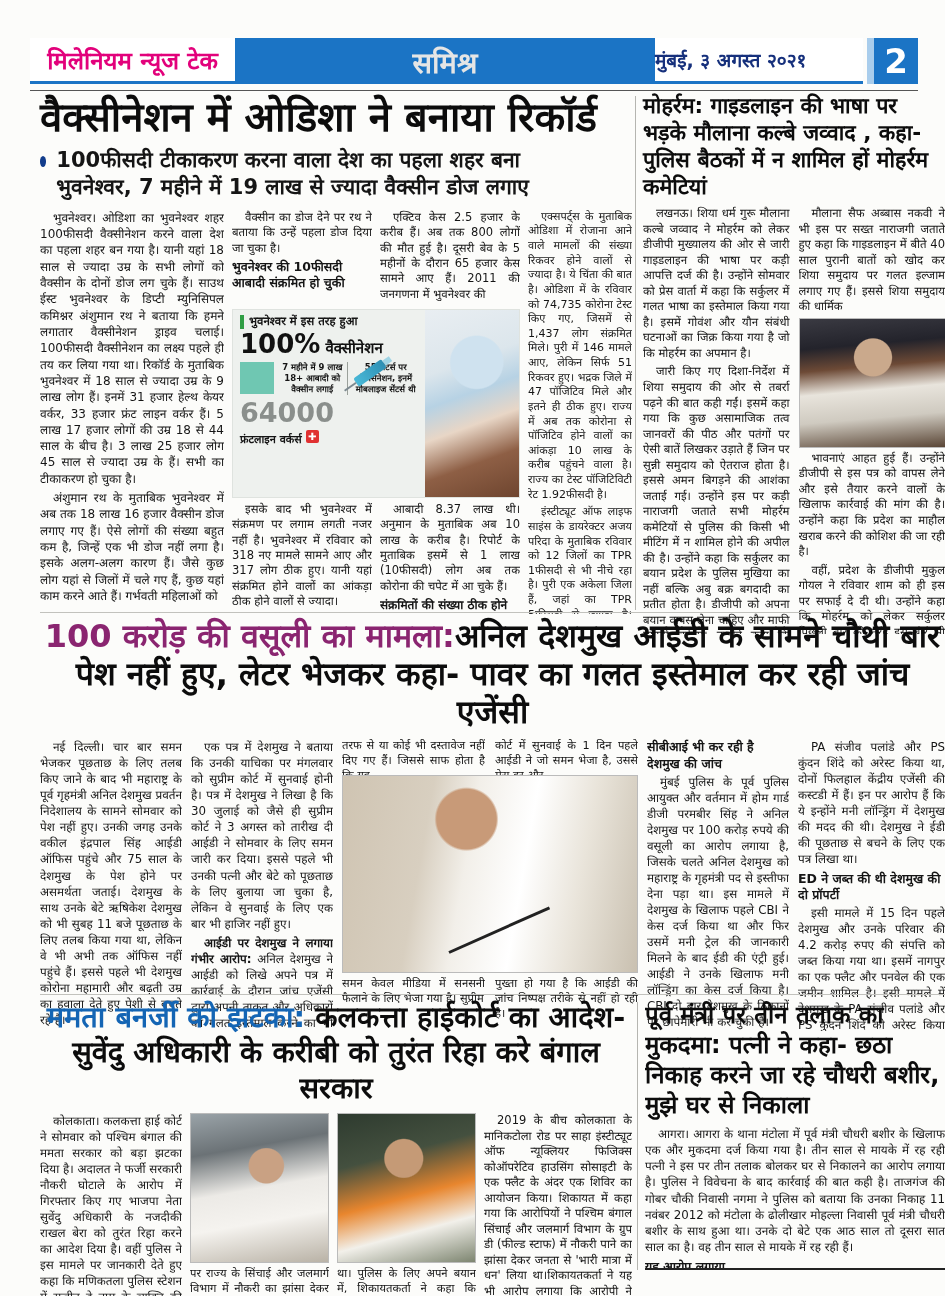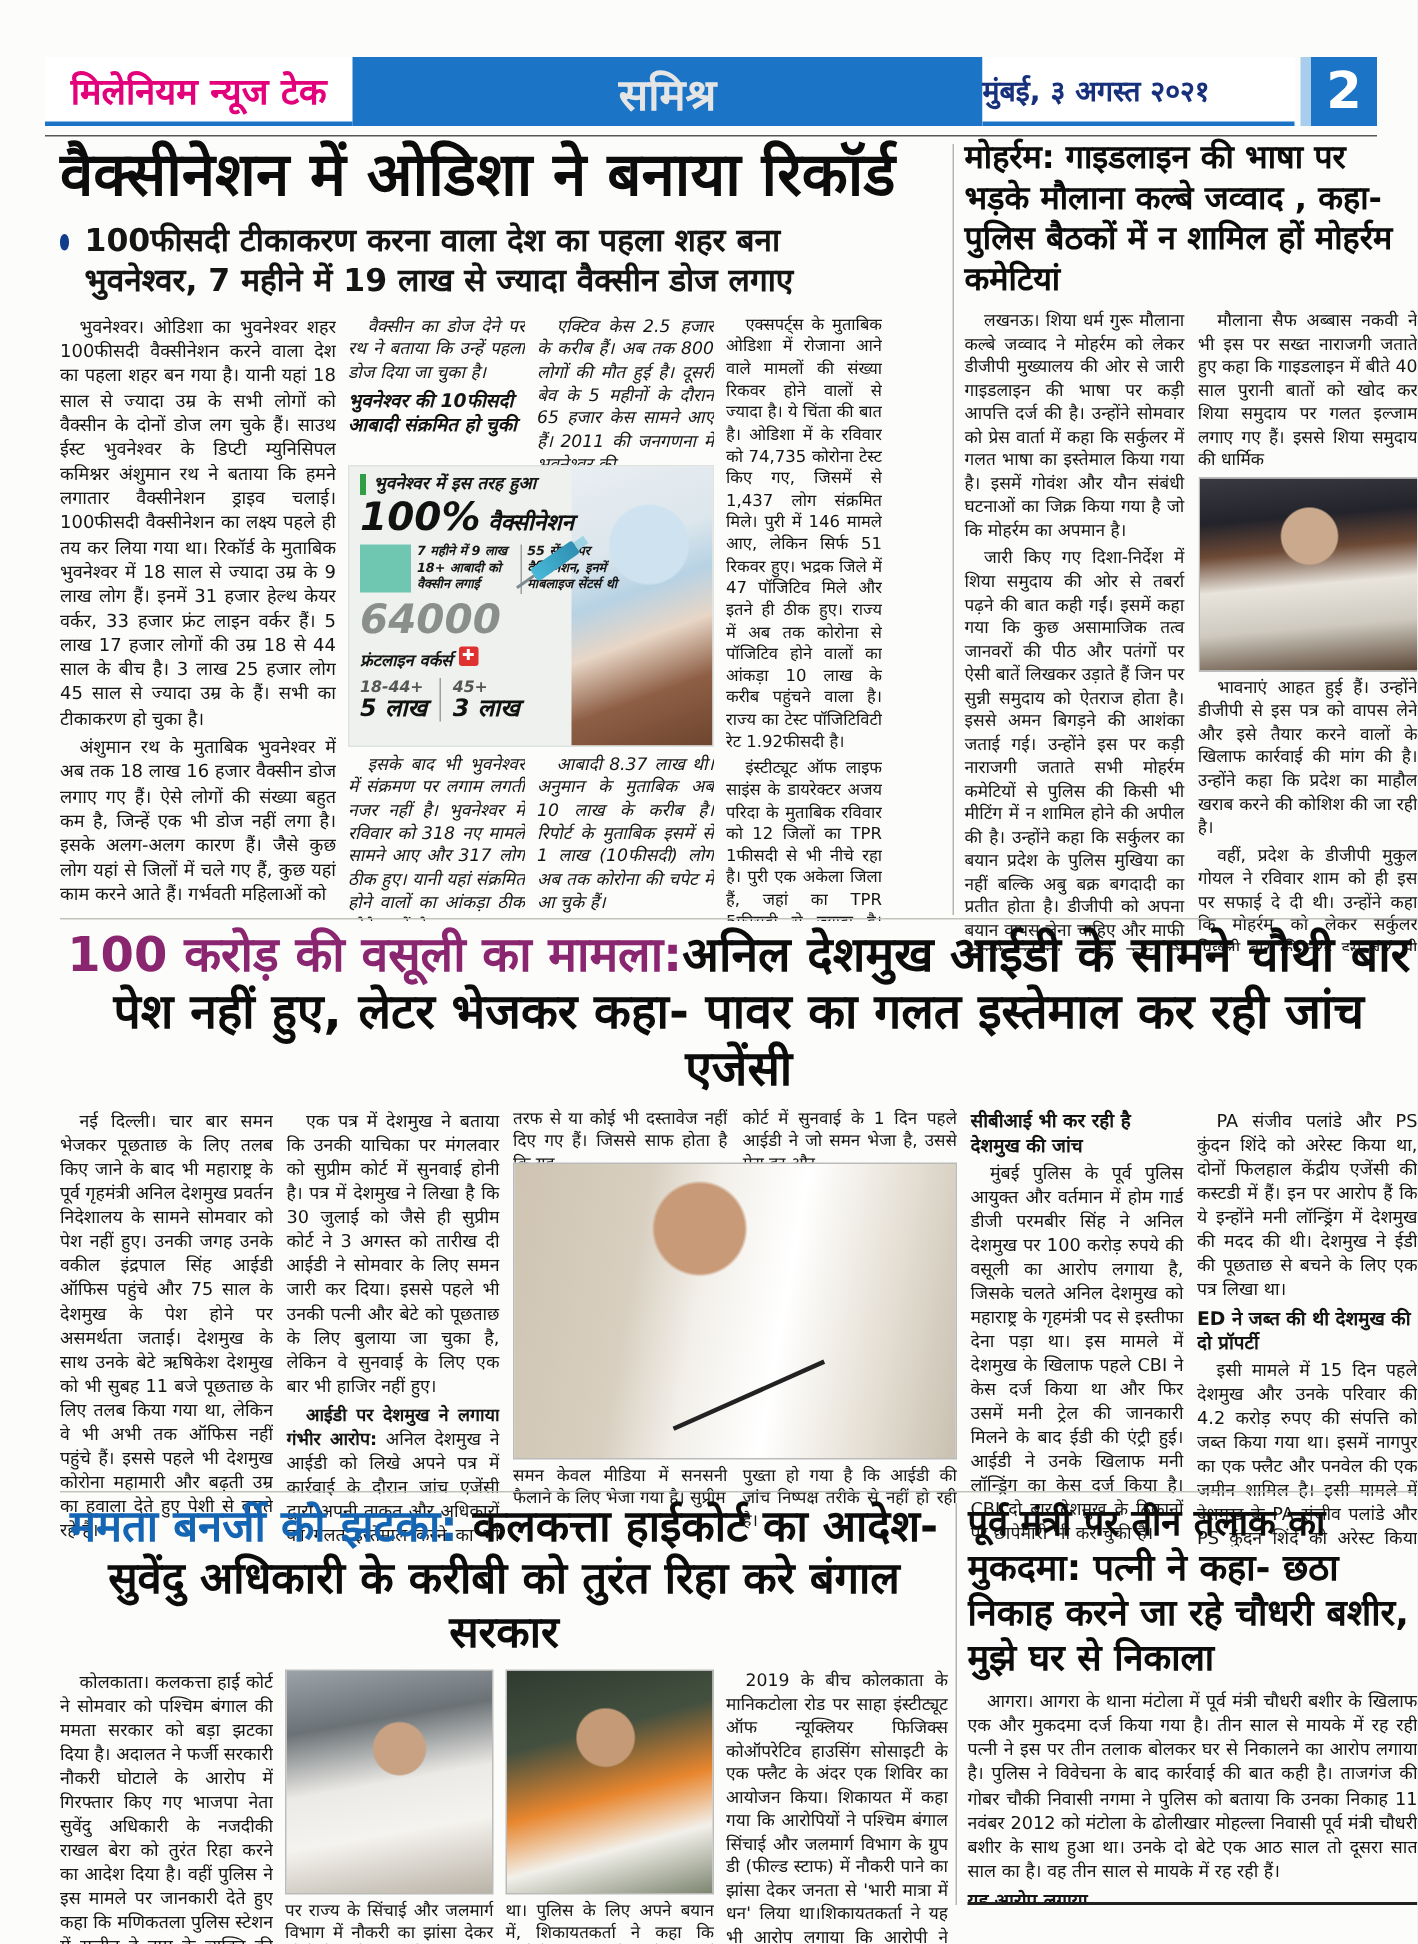--- a/index.html
+++ b/index.html
@@ -26,41 +26,41 @@
   .header-rule{left:30px;top:90px;width:888px;height:0;border-top:1px solid #555;}
 
   
   .vax{left:40px;top:96px;width:592px;}
   .vax-head{font-size:40px;line-height:1.08;font-weight:bold;color:#0c0c0c;white-space:nowrap;}
   .vax-sub{margin-top:8px;display:flex;gap:10px;width:560px;}
   .bullet{width:11px;height:11px;border-radius:50%;background:#123d8c;margin-top:9px;flex:0 0 aupx;}
   .vax-sub-text{font-size:21px;line-height:1.3;font-weight:bold;}
   .vax-body{margin-top:8px;display:flex;gap:8px;height:404px;}
   .vax-c1{width:184px;font-size:12px;line-height:1.36;}
-  .vax-mid{width:244px;display:flex;flex-direction:column;font-style:italic;}
+  .vax-mid{width:288px;display:flex;flex-direction:column;}
   .vax-c4{width:104px;font-size:11px;line-height:1.33;}
   .vax-topband{height:100px;display:flex;gap:8px;}
   .vax-topband .tb{width:140px;font-size:11.5px;line-height:1.34;}
   .tb-sub{font-weight:bold;font-size:12.5px;line-height:1.3;margin-top:2px;}
   .vax-bottomband{height:112px;display:flex;gap:8px;margin-top:4px;}
   .vax-bottomband .tb{width:140px;font-size:11.5px;line-height:1.34;}
   .bold-line{font-weight:bold;font-size:12px;}
 
   
   .info{position:relative;height:188px;background:#eef1ee;border:1px solid #dfe3df;overflow:hidden;}
   .info-photo{position:absolute;right:0;top:0;width:94px;height:100%;
       background:
         radial-gradient(circle at 55% 28%, #cfe2ef 0 18%, transparent 19%),
         linear-gradient(160deg,#e9eef2 0%,#dce6ec 30%,#b7d2e4 45%,#e8d6c6 60%,#8e5f45 78%,#6e452f 100%);}
   .info-inner{position:absolute;left:7px;top:5px;width:180px;}
   .info-title{font-size:11.5px;font-weight:bold;border-left:4px solid #2f9e44;padding-left:5px;line-height:1.2;}
   .info-big{margin-top:2px;line-height:1;}
   .info-pct{font-size:26px;font-weight:bold;color:#111;}
   .info-word{font-size:15px;font-weight:bold;color:#111;}
-  .info-stats{display:flex;margin-top:5px;}
+  .info-stats{display:flex;margin-top:5px;text-align:center;}
   .teal{width:34px;height:32px;background:#6fc7b2;flex:0 0 auto;margin-right:4px;}
   .stat{font-size:8.5px;line-height:1.3;width:70px;font-weight:bold;text-indent:0;}
   .stat2{border-left:1px solid #9aa09a;padding-left:4px;font-weight:bold;}
   .info-num-row{display:flex;align-items:flex-start;margin-top:4px;gap:4px;}
   .info-num{font-size:27px;font-weight:bold;color:#8a8f8c;line-height:1;}
   .cross{width:13px;height:13px;background:#e03131;color:#fff;font-size:10px;line-height:13px;
          text-align:center;border-radius:2px;font-weight:bold;}
   .info-num-label{font-size:11px;font-weight:bold;margin-top:1px;}
   .info-groups{display:flex;margin-top:5px;align-items:flex-end;}
   .grp{padding-right:8px;}
@@ -192,30 +192,20 @@
               <div class="stat">7 महीने में 9 लाख 18+ आबादी को वैक्सीन लगाई</div>
               <div class="stat stat2">55 सेंटर्स पर वैक्सिनेशन, इनमें मोबलाइज सेंटर्स थी</div>
             </div>
             <div class="info-num-row">
               <span class="info-num">64000</span>
             </div>
             <div class="info-num-row">
               <span class="info-num-label">फ्रंटलाइन वर्कर्स</span>
               <span class="cross">✚</span>
             </div>
-            <div class="info-groups">
-              <div class="grp">
-                <div class="grp-label">18-44+</div>
-                <div class="grp-val">5 लाख</div>
-              </div>
-              <div class="grp">
-                <div class="grp-label">45+</div>
-                <div class="grp-val">3 लाख</div>
-              </div>
-            </div>
           </div>
           <div class="syringe">
             <div class="syr-body">
                 <div class="syr-needle"></div>
                 <div class="syr-plunger"></div>
               </div>
           </div>
         </div>
         <div class="vax-bottomband">
           <div class="tb col">

